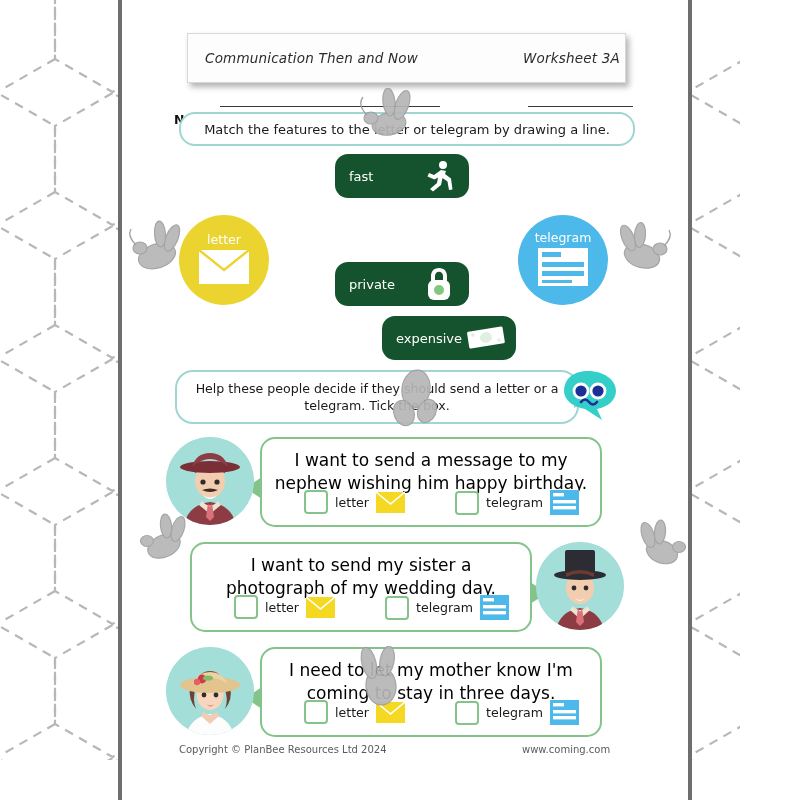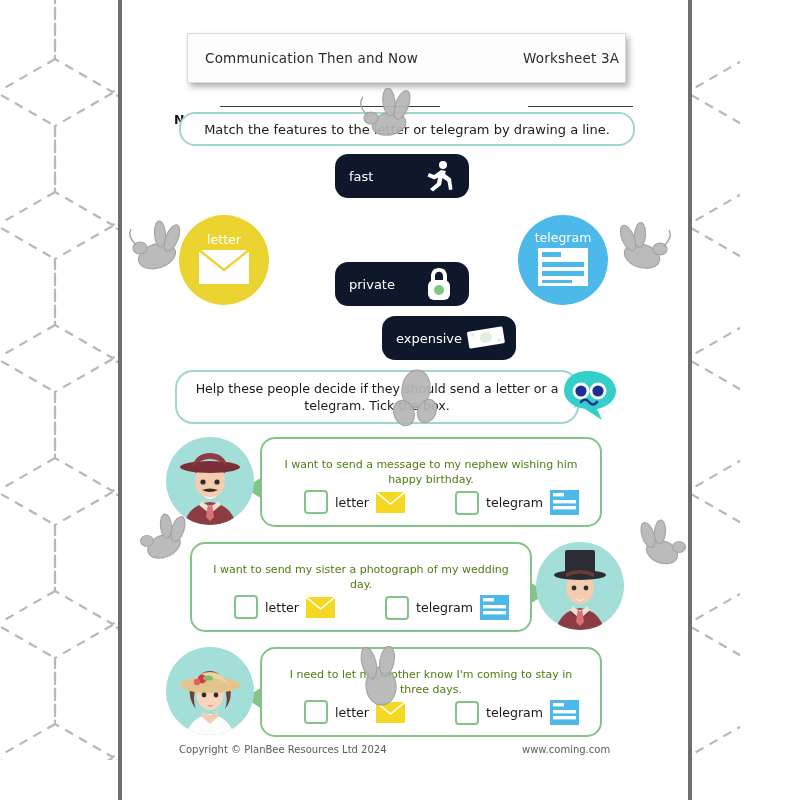--- a/index.html
+++ b/index.html
@@ -16,21 +16,21 @@
     background:#fff;z-index:1;
     border-left:4px solid #6e6e6e;border-right:4px solid #6e6e6e;
   }
   #page-inner{position:absolute;inset:0;overflow:hidden;}
 
   
   .hdrbox{
     position:absolute;left:65px;top:33px;width:437px;height:48px;
     background:#fdfdfd;border:1px solid #d8d8d8;
     box-shadow:3px 4px 6px rgba(0,0,0,.30);
-    display:flex;align-items:center;z-index:4;
+    display:flex;align-items:center;z-index:4;font-style:italic;
   }
   .hdr-t{font-size:13.5px;color:#2b2b2b;letter-spacing:.2px;}
   .hdr-left{position:absolute;left:17px;}
   .hdr-right{position:absolute;left:335px;}
 
   
   .nd{position:absolute;top:92px;font-size:12.5px;font-weight:bold;color:#111;z-index:4;margin-top:20px;}
   .nd-name{left:52px;}
   .nd-date{left:364px;}
   .rule{position:absolute;top:106px;height:0;border-bottom:1.4px solid #3a3a3a;z-index:4;}
@@ -41,21 +41,21 @@
   .instrbar{
     position:absolute;left:57px;top:112px;width:452px;height:30px;
     border:2px solid #9fd6d2;border-radius:16px;background:#fff;
     display:flex;align-items:center;justify-content:center;z-index:4;
   }
   .instrbar span{font-size:13px;color:#1a1a1a;}
 
   
   .pill{
     position:absolute;left:213px;width:134px;height:44px;border-radius:13px;
-    background:#0f172a;display:flex;align-items:center;z-index:4;
+    background:#14532d;display:flex;align-items:center;z-index:4;
   }
   .pill .lbl{position:absolute;left:14px;color:#fff;font-size:13px;}
   .pill .ico{position:absolute;right:10px;top:50%;transform:translateY(-50%);
               width:40px;height:34px;display:flex;align-items:center;justify-content:center;}
   #pill0{top:154px;} #pill1{top:208px;} #pill2{top:262px;} #pill3{top:316px;margin-left:47px;}
 
   
   .bigcircle{position:absolute;width:90px;height:90px;border-radius:50%;z-index:4;
              display:flex;flex-direction:column;align-items:center;justify-content:center;}
   #c-letter{left:57px;top:215px;background:#ecd430;}
@@ -70,22 +70,22 @@
   }
   .helpbubble span{font-size:12.6px;color:#1a1a1a;line-height:1.35;}
   .helptail{position:absolute;left:452px;top:390px;width:0;height:0;z-index:4;
     border-top:9px solid transparent;border-bottom:9px solid transparent;
     border-left:20px solid #9fd6d2;}
   .blobchar{position:absolute;left:436px;top:369px;width:62px;height:52px;z-index:5;}
 
   
   .qcard{position:absolute;width:338px;height:86px;border:2.4px solid #84c48a;
          border-radius:15px;background:#fff;z-index:4;}
-  .qtext{position:absolute;left:12px;right:12px;top:19px;text-align:center;
-         font-size:11px;color:#4d7c0f;line-height:1.36;}
+  .qtext{position:absolute;left:12px;right:12px;top:10px;text-align:center;
+         font-size:17px;color:#000000;line-height:1.36;}
   .qopts{position:absolute;left:0;right:0;bottom:9px;height:26px;}
   .opt{position:absolute;display:flex;align-items:center;gap:7px;}
   .cbx{width:20px;height:20px;border:2px solid #84c48a;border-radius:4px;background:#fff;}
   .optlabel{font-size:12.6px;color:#1a1a1a;}
   .envico{width:29px;height:21px;}
   .telico{width:29px;height:25px;}
   .tail-l{position:absolute;left:-17px;top:38px;width:0;height:0;
     border-top:11px solid transparent;border-bottom:11px solid transparent;
     border-right:17px solid #84c48a;}
   .tail-r{position:absolute;right:-17px;top:38px;width:0;height:0;

